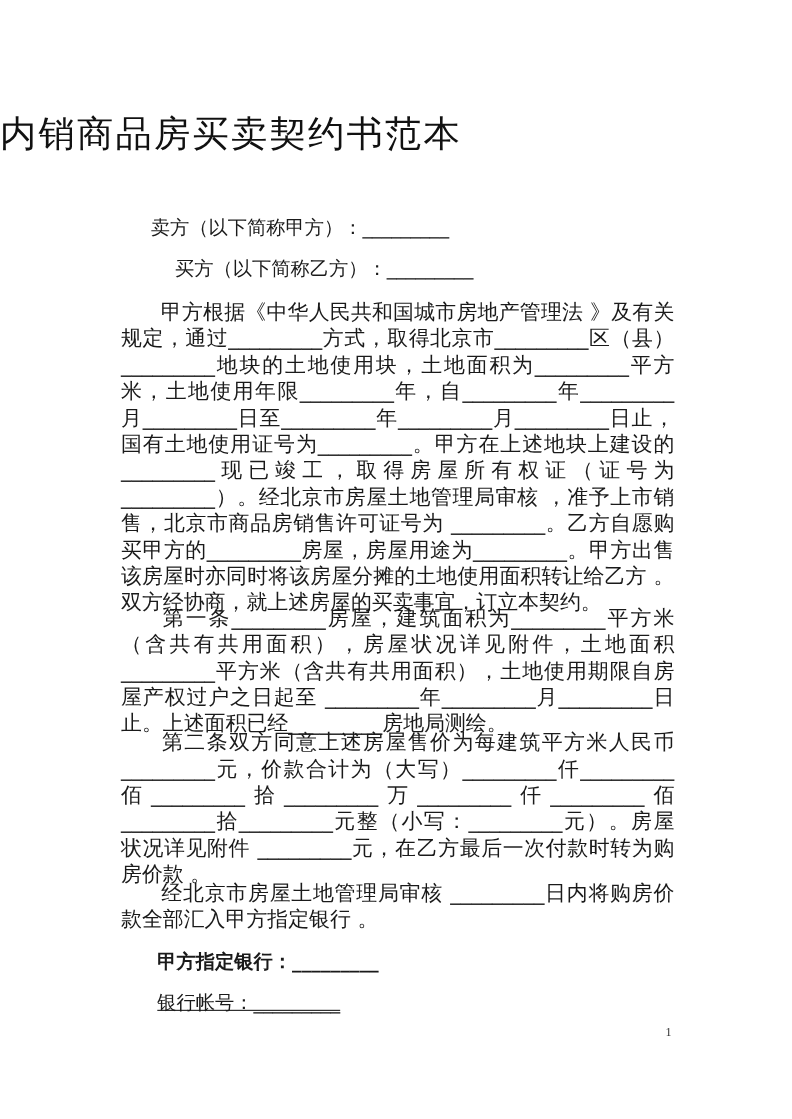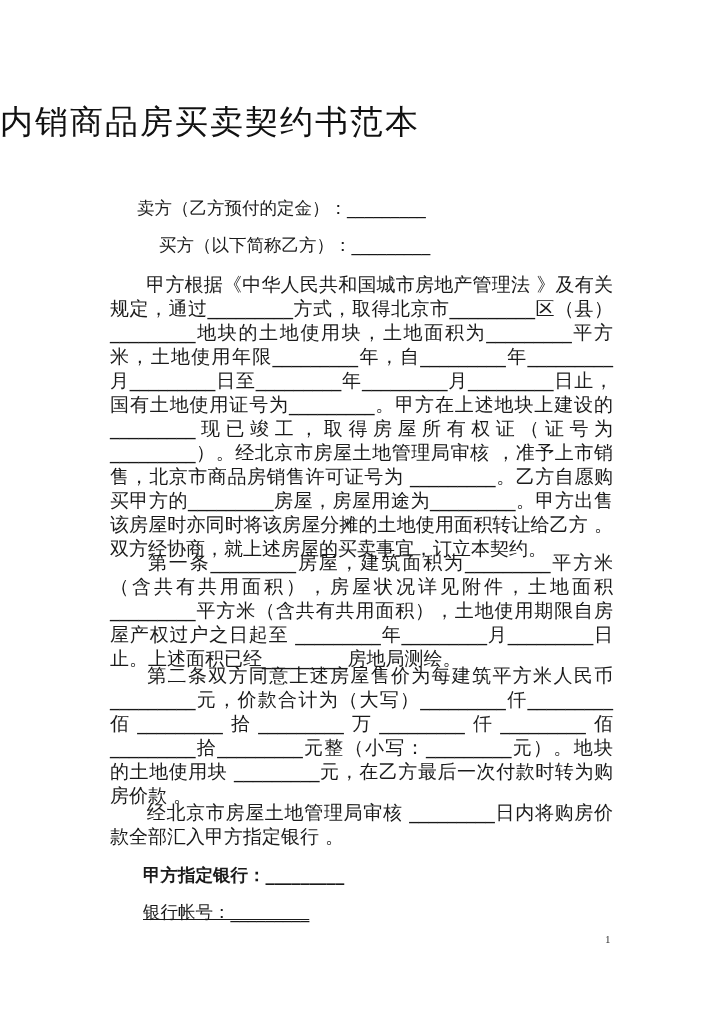--- a/index.html
+++ b/index.html
@@ -15,28 +15,28 @@
   .para .ind { display: inline-block; width: 36px; }
   .pagenum { position: absolute; left: 605px; top: 933px; font-size: 11px;
              font-family: "Liberation Serif", serif; color: #333; }
 </style>
 </head>
 <body>
 
 <div>
   <div class="title">内销商品房买卖契约书范本</div>
 
-  <div class="line" style="top:196px; left:137px;">卖方（乙方预付的定金）：_________</div>
+  <div class="line" style="top:196px; left:137px;">卖方（以下简称甲方）：_________</div>
   <div class="line" style="top:233px; left:143px;margin-left:16px;">买方（以下简称乙方）：_________</div>
 
   <div class="para" style="top:272px;"><span class="ind"></span><span>甲方根据《中华人民共和国城市房地产管理法 》及有关规定，通过_________方式，取得北京市_________区（县）_________地块的土地使用块，土地面积为_________平方米，土地使用年限_________年，自_________年_________月_________日至_________年_________月_________日止，国有土地使用证号为_________。甲方在上述地块上建设的 _________现已竣工，取得房屋所有权证（证号为_________）。经北京市房屋土地管理局审核 ，准予上市销售，北京市商品房销售许可证号为 _________。乙方自愿购买甲方的_________房屋，房屋用途为_________。甲方出售该房屋时亦同时将该房屋分摊的土地使用面积转让给乙方 。双方经协商，就上述房屋的买卖事宜，订立本契约。</span></div>
 
   <div class="para" style="top:550px;"><span class="ind"></span><span>第一条_________房屋，建筑面积为_________平方米（含共有共用面积），房屋状况详见附件，土地面积_________平方米（含共有共用面积），土地使用期限自房屋产权过户之日起至 _________年_________月_________日止。上述面积已经_________房地局测绘。</span></div>
 
-  <div class="para" style="top:663px;"><span class="ind"></span><span>第二条双方同意上述房屋售价为每建筑平方米人民币 _________元，价款合计为（大写）_________仟_________佰_________拾_________万_________仟_________佰_________拾_________元整（小写：_________元）。地块的土地使用块 _________元，在乙方最后一次付款时转为购房价款 。</span></div>
+  <div class="para" style="top:663px;"><span class="ind"></span><span>第二条双方同意上述房屋售价为每建筑平方米人民币 _________元，价款合计为（大写）_________仟_________佰_________拾_________万_________仟_________佰_________拾_________元整（小写：_________元）。房屋状况详见附件 _________元，在乙方最后一次付款时转为购房价款 。</span></div>
 
   <div class="para" style="top:800px;"><span class="ind"></span><span>经北京市房屋土地管理局审核 _________日内将购房价款全部汇入甲方指定银行 。</span></div>
 
   <div class="line" style="top:863px; left:143px;font-weight:bold;">甲方指定银行：_________</div>
   <div class="line" style="top:900px; left:143px;text-decoration:underline;">银行帐号：_________</div>
 
   <div class="pagenum">1</div>
 </div>
 
 </body></html>

